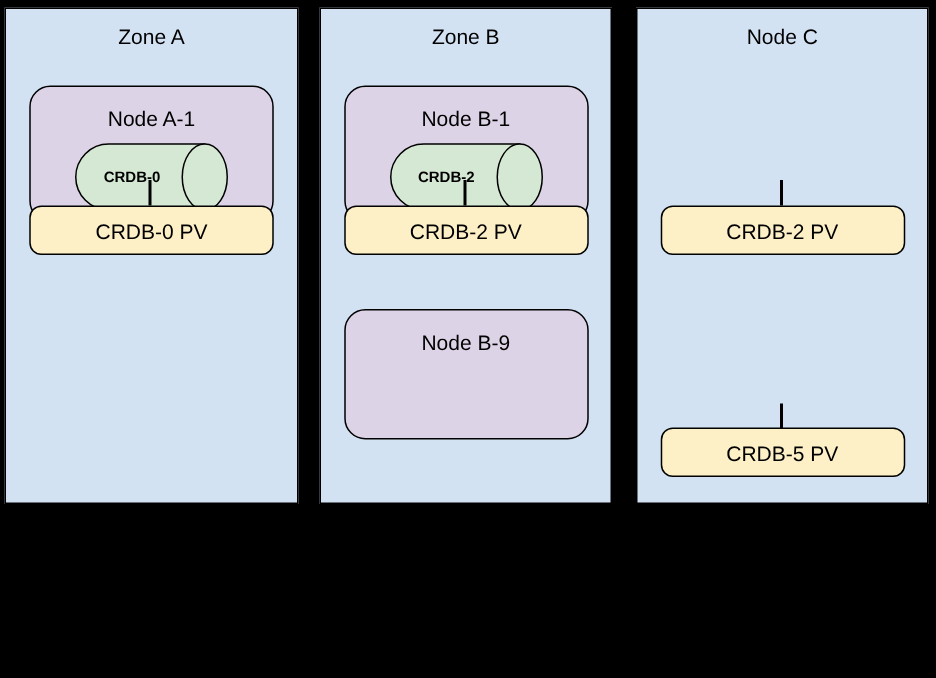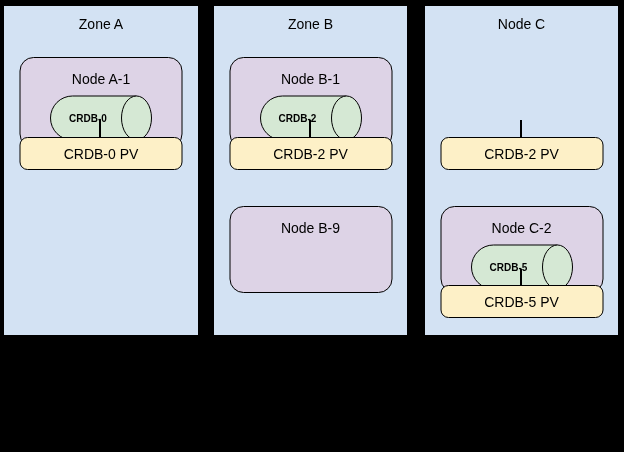--- a/index.html
+++ b/index.html
@@ -103,29 +103,19 @@
       <div class="node-title">Node B-9</div>
     </div>
   </div>
 
   <div class="zone" id="zoneC">
     <div class="zone-title">Node C</div>
     <div class="connector conn1"></div>
     <div class="pv pv1">
       <span>CRDB-2 PV</span>
     </div>
-    <div class="node node2">
-      <div class="node-title">Node C-2</div>
-      <div class="cylinder">
-        <svg width="103" height="46" viewBox="0 0 103 46">
-          <path class="cyl-body" d="M 87 1 L 23 1 A 22 22 0 0 0 23 45 L 87 45 Z"></path>
-          <ellipse class="cyl-body" cx="87" cy="23" rx="15" ry="22"></ellipse>
-        </svg>
-        <div class="cyl-label">CRDB-5</div>
-      </div>
-    </div>
     <div class="connector conn2"></div>
     <div class="pv pv2">
       <span>CRDB-5 PV</span>
     </div>
   </div>
 
 </div>
 
 </body></html>

